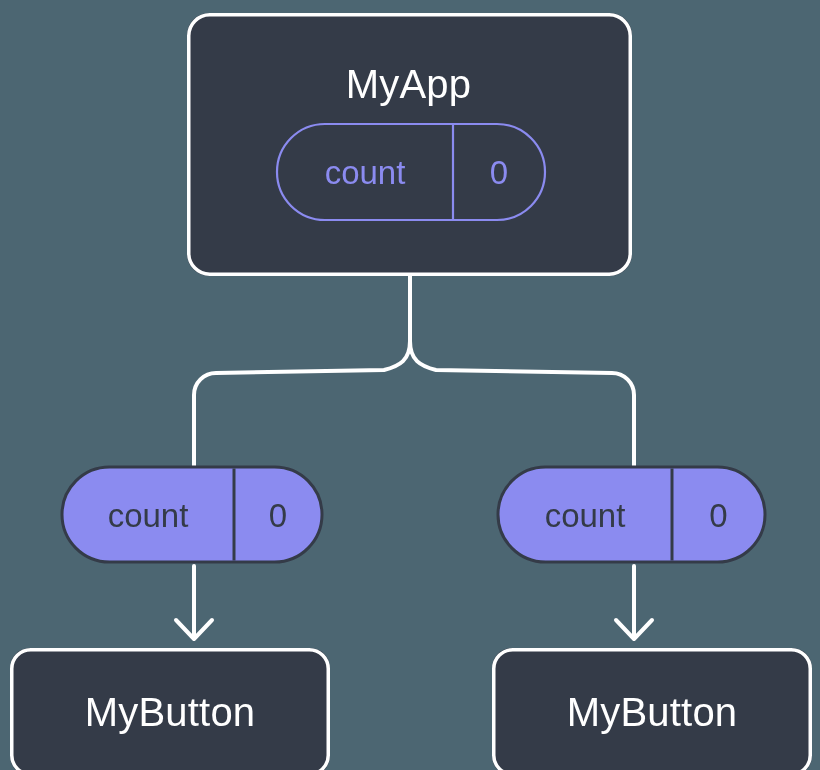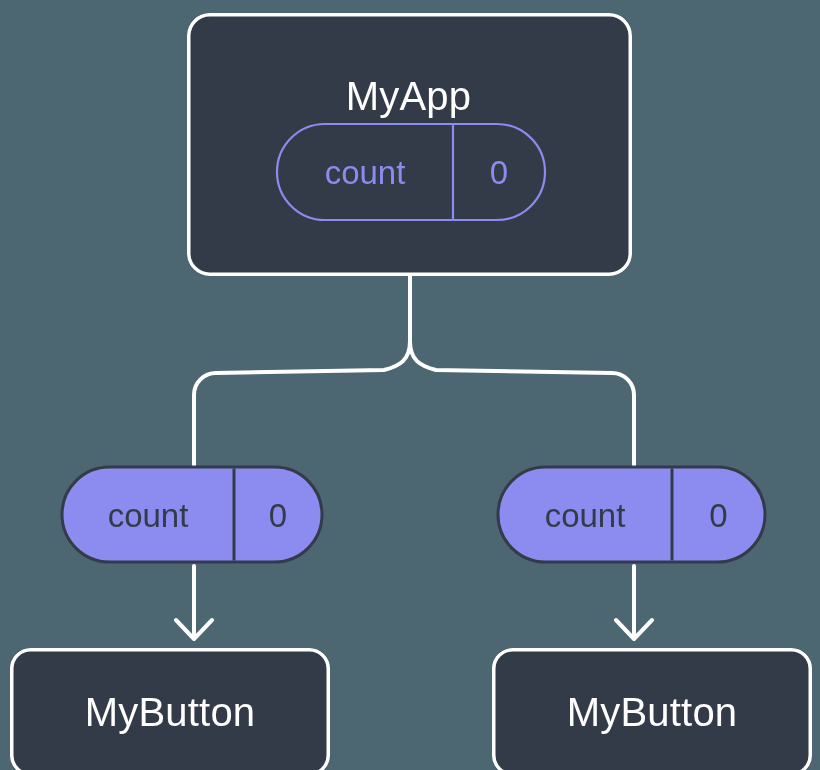--- a/index.html
+++ b/index.html
@@ -97,21 +97,21 @@
     <rect class="pill-outline" x="277" y="124" width="268" height="96" rx="48" ry="48"></rect>
     <line class="pill-divider-purple" x1="453" y1="125" x2="453" y2="219"></line>
 
     <rect class="node-box-fill" x="10" y="648" width="320" height="128" rx="20" ry="20"></rect>
     <rect class="node-box-stroke" x="11.75" y="649.75" width="316.5" height="124.5" rx="19" ry="19"></rect>
 
     <rect class="node-box-fill" x="492" y="648" width="320" height="128" rx="20" ry="20"></rect>
     <rect class="node-box-stroke" x="493.75" y="649.75" width="316.5" height="124.5" rx="19" ry="19"></rect>
   </svg>
 
-  <div class="label node-title" style="left:187px; top:64px; width:443px;margin-top:12px;">MyApp</div>
+  <div class="label node-title" style="left:187px; top:64px; width:443px;">MyApp</div>
 
   <div class="label pill-text-purple" style="left:277px; top:156px; width:176px;">count</div>
   <div class="label pill-text-purple" style="left:453px; top:156px; width:92px;">0</div>
 
   <div class="label pill-text-dark" style="left:62px; top:499px; width:172px;">count</div>
   <div class="label pill-text-dark" style="left:234px; top:499px; width:88px;">0</div>
 
   <div class="label pill-text-dark" style="left:498px; top:499px; width:174px;">count</div>
   <div class="label pill-text-dark" style="left:672px; top:499px; width:93px;">0</div>
 

